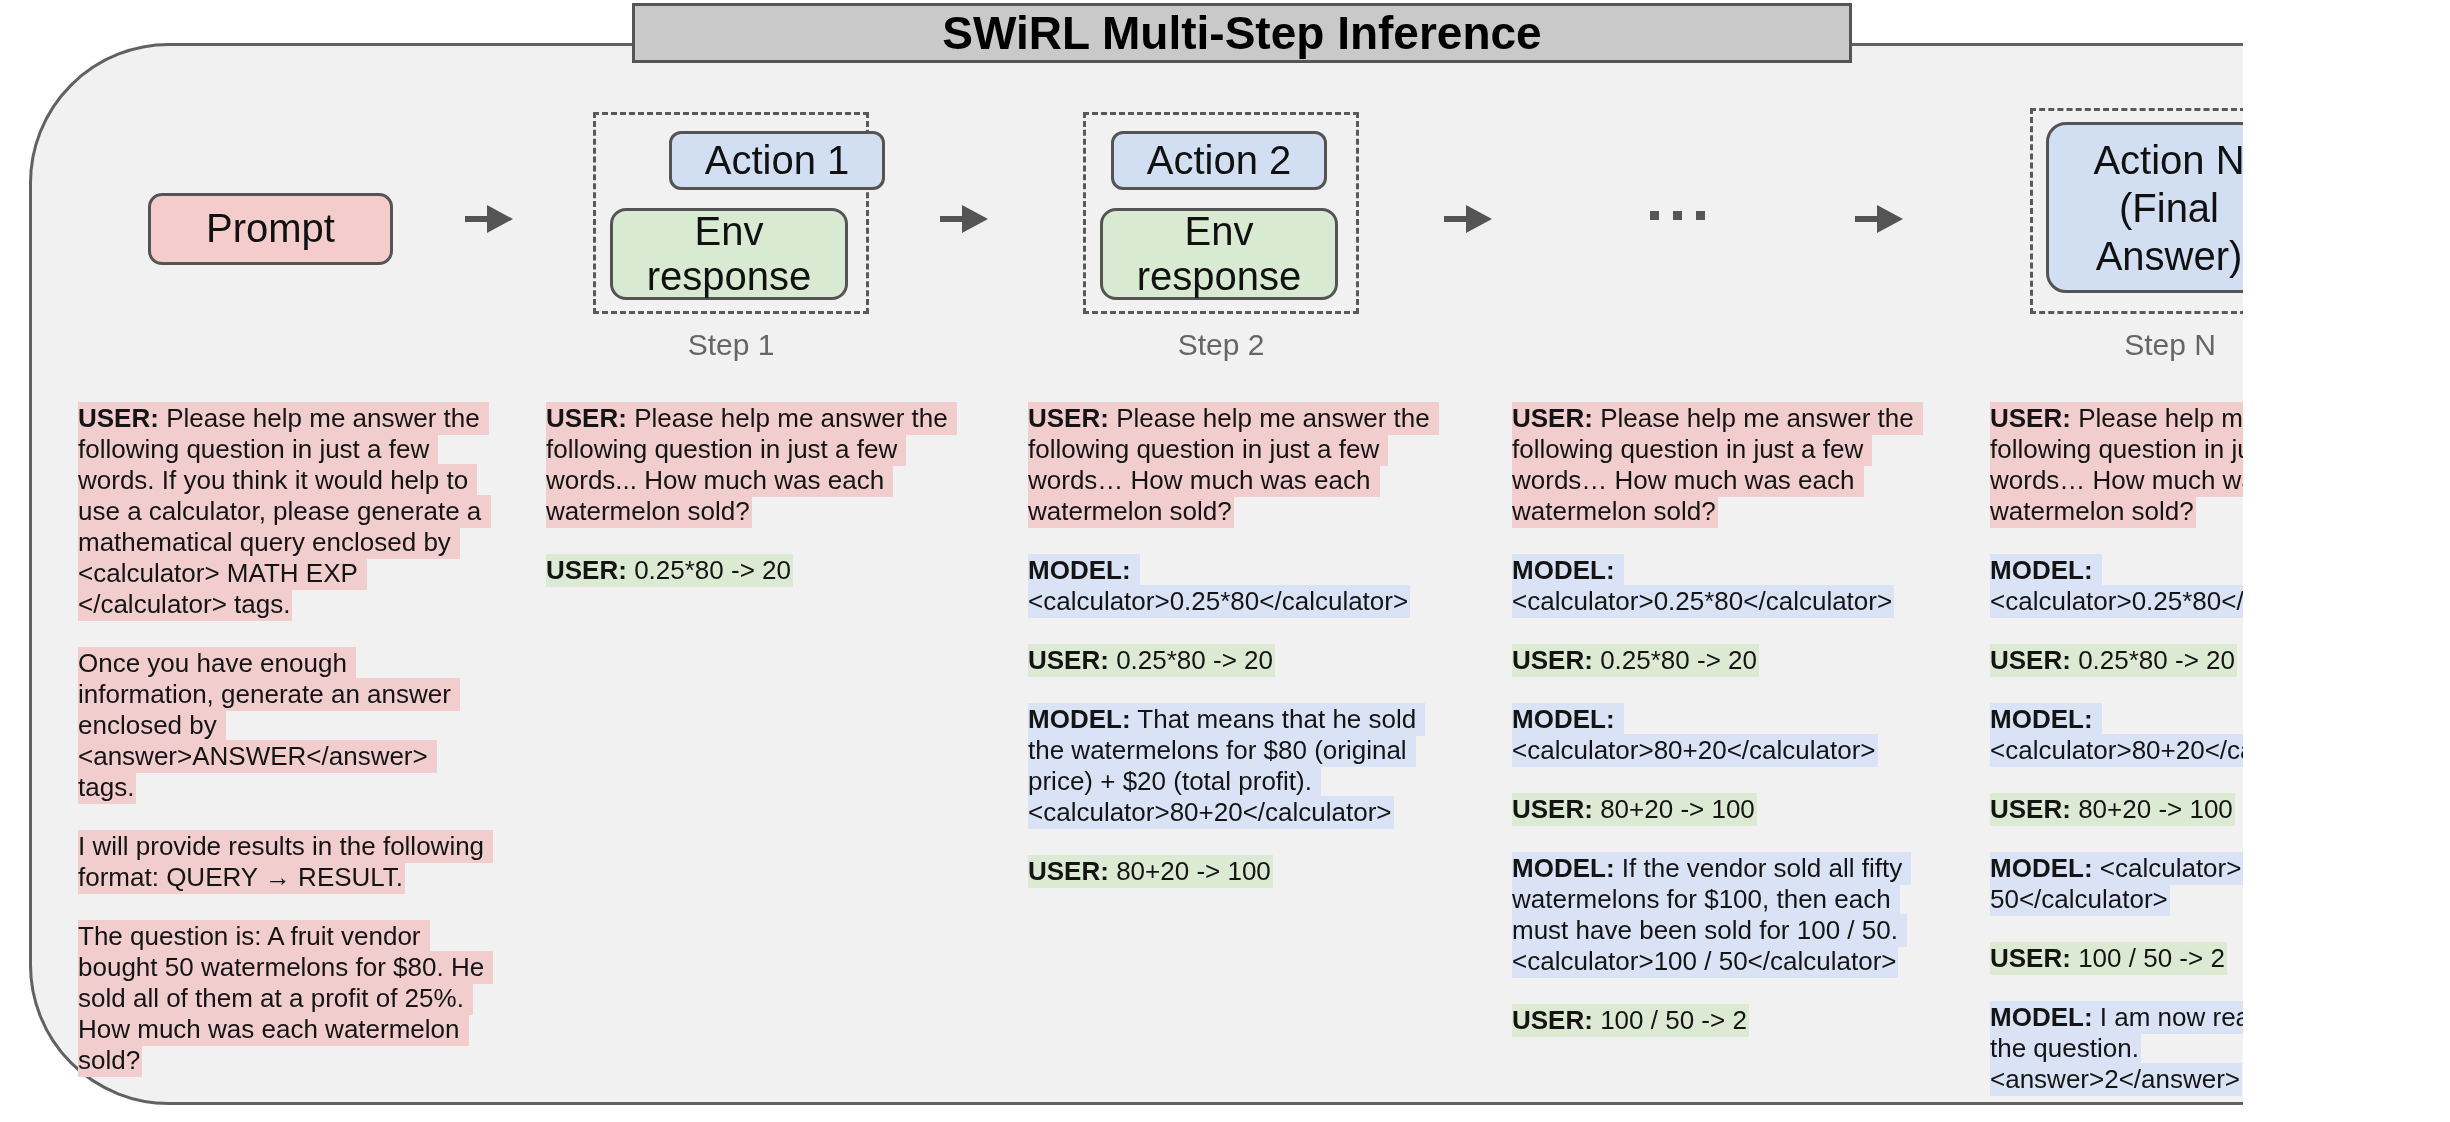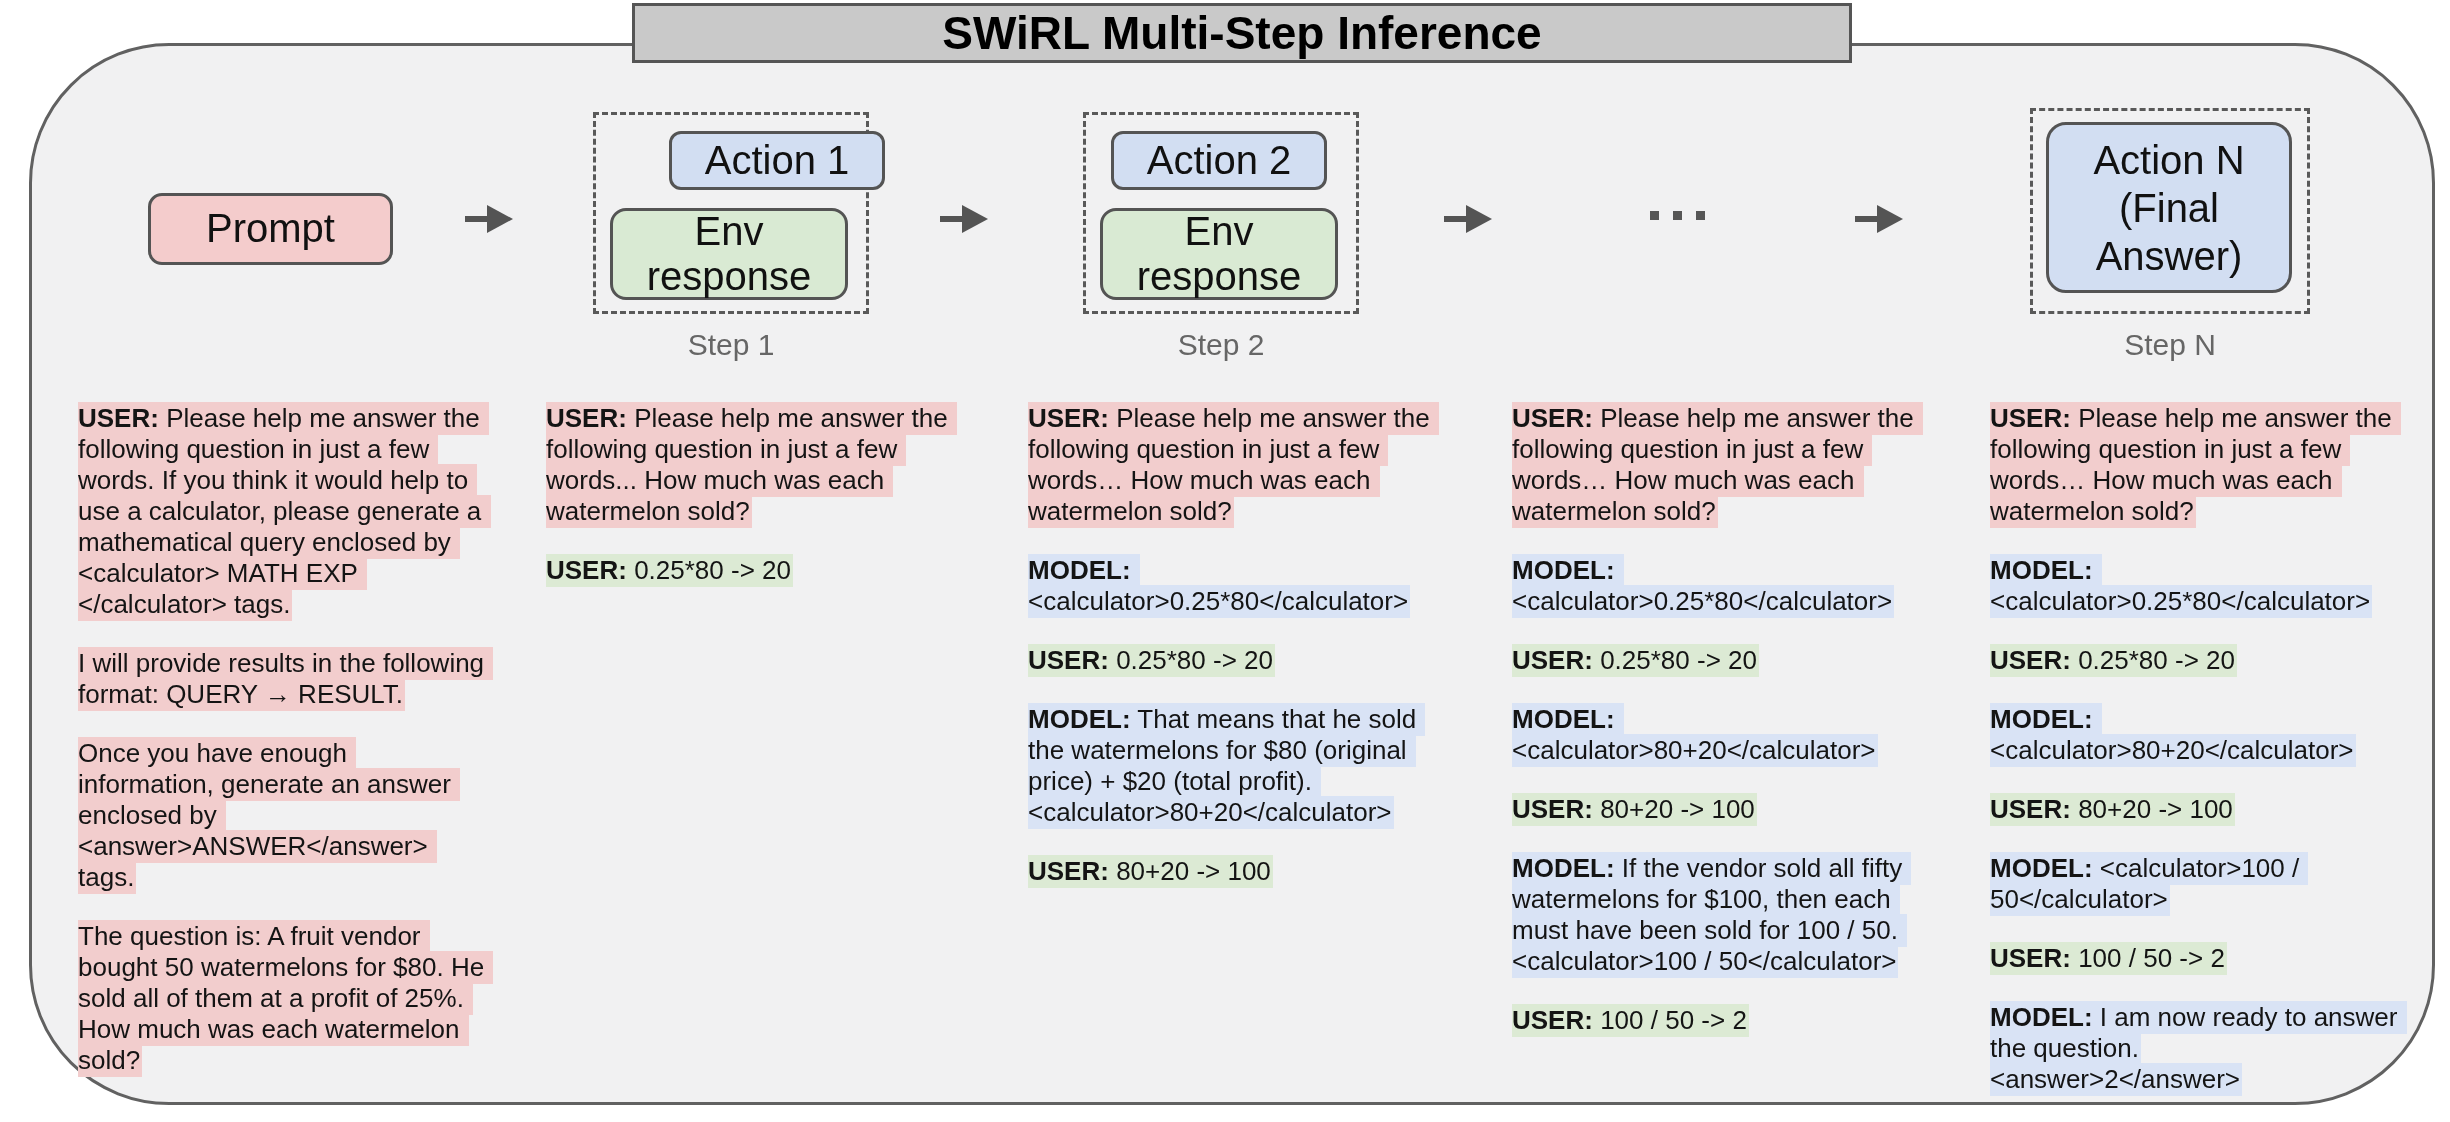--- a/index.html
+++ b/index.html
@@ -1,16 +1,16 @@
 <!DOCTYPE html>
 <html><head>
 <meta charset="utf-8">
 <style>
   html,body{margin:0;padding:0;background:#ffffff;}
-  .canvas{position:relative;width:2450px;height:1122px;background:#ffffff;overflow:hidden;
+  .canvas{position:relative;width:2243px;height:1122px;background:#ffffff;overflow:hidden;
           font-family:"Liberation Sans", sans-serif;color:#141414;}
 
   
   .frame{position:absolute;left:29px;top:43px;width:2406px;height:1062px;
          background:#f1f1f2;border:3px solid #616161;border-radius:140px;box-sizing:border-box;}
 
   
   .title-bar{position:absolute;left:632px;top:3px;width:1220px;height:60px;z-index:5;
              background:#c9c9c9;border:3px solid #555;box-sizing:border-box;
              display:flex;align-items:center;justify-content:center;
@@ -120,22 +120,22 @@
     </div>
 
   <div class="dashed dash-n"></div>
   <div class="box action-n">
     <span>Action N (Final Answer)</span>
   </div>
   <div class="step-label sl-n">Step N</div>
 
   <div class="col c1">
       <p class="block role-user"><span class="hl"><b>USER:</b> Please help me answer the following question in just a few words. If you think it would help to use a calculator, please generate a mathematical query enclosed by &lt;calculator&gt; MATH EXP &lt;/calculator&gt; tags.</span></p>
+      <p class="block role-user"><span class="hl">Once you have enough information, generate an answer enclosed by &lt;answer&gt;ANSWER&lt;/answer&gt; tags.</span></p>
       <p class="block role-user"><span class="hl">I will provide results in the following format: QUERY → RESULT.</span></p>
-      <p class="block role-user"><span class="hl">Once you have enough information, generate an answer enclosed by &lt;answer&gt;ANSWER&lt;/answer&gt; tags.</span></p>
       <p class="block role-user"><span class="hl">The question is: A fruit vendor bought 50 watermelons for $80. He sold all of them at a profit of 25%. How much was each watermelon sold?</span></p>
     </div>
   <div class="col c2">
       <p class="block role-user"><span class="hl"><b>USER:</b> Please help me answer the following question in just a few words... How much was each watermelon sold?</span></p>
       <p class="block role-env"><span class="hl"><b>USER:</b> 0.25*80 -&gt; 20</span></p>
     </div>
   <div class="col c3">
       <p class="block role-user"><span class="hl"><b>USER:</b> Please help me answer the following question in just a few words… How much was each watermelon sold?</span></p>
       <p class="block role-model"><span class="hl"><b>MODEL:</b> &lt;calculator&gt;0.25*80&lt;/calculator&gt;</span></p>
       <p class="block role-env"><span class="hl"><b>USER:</b> 0.25*80 -&gt; 20</span></p>

